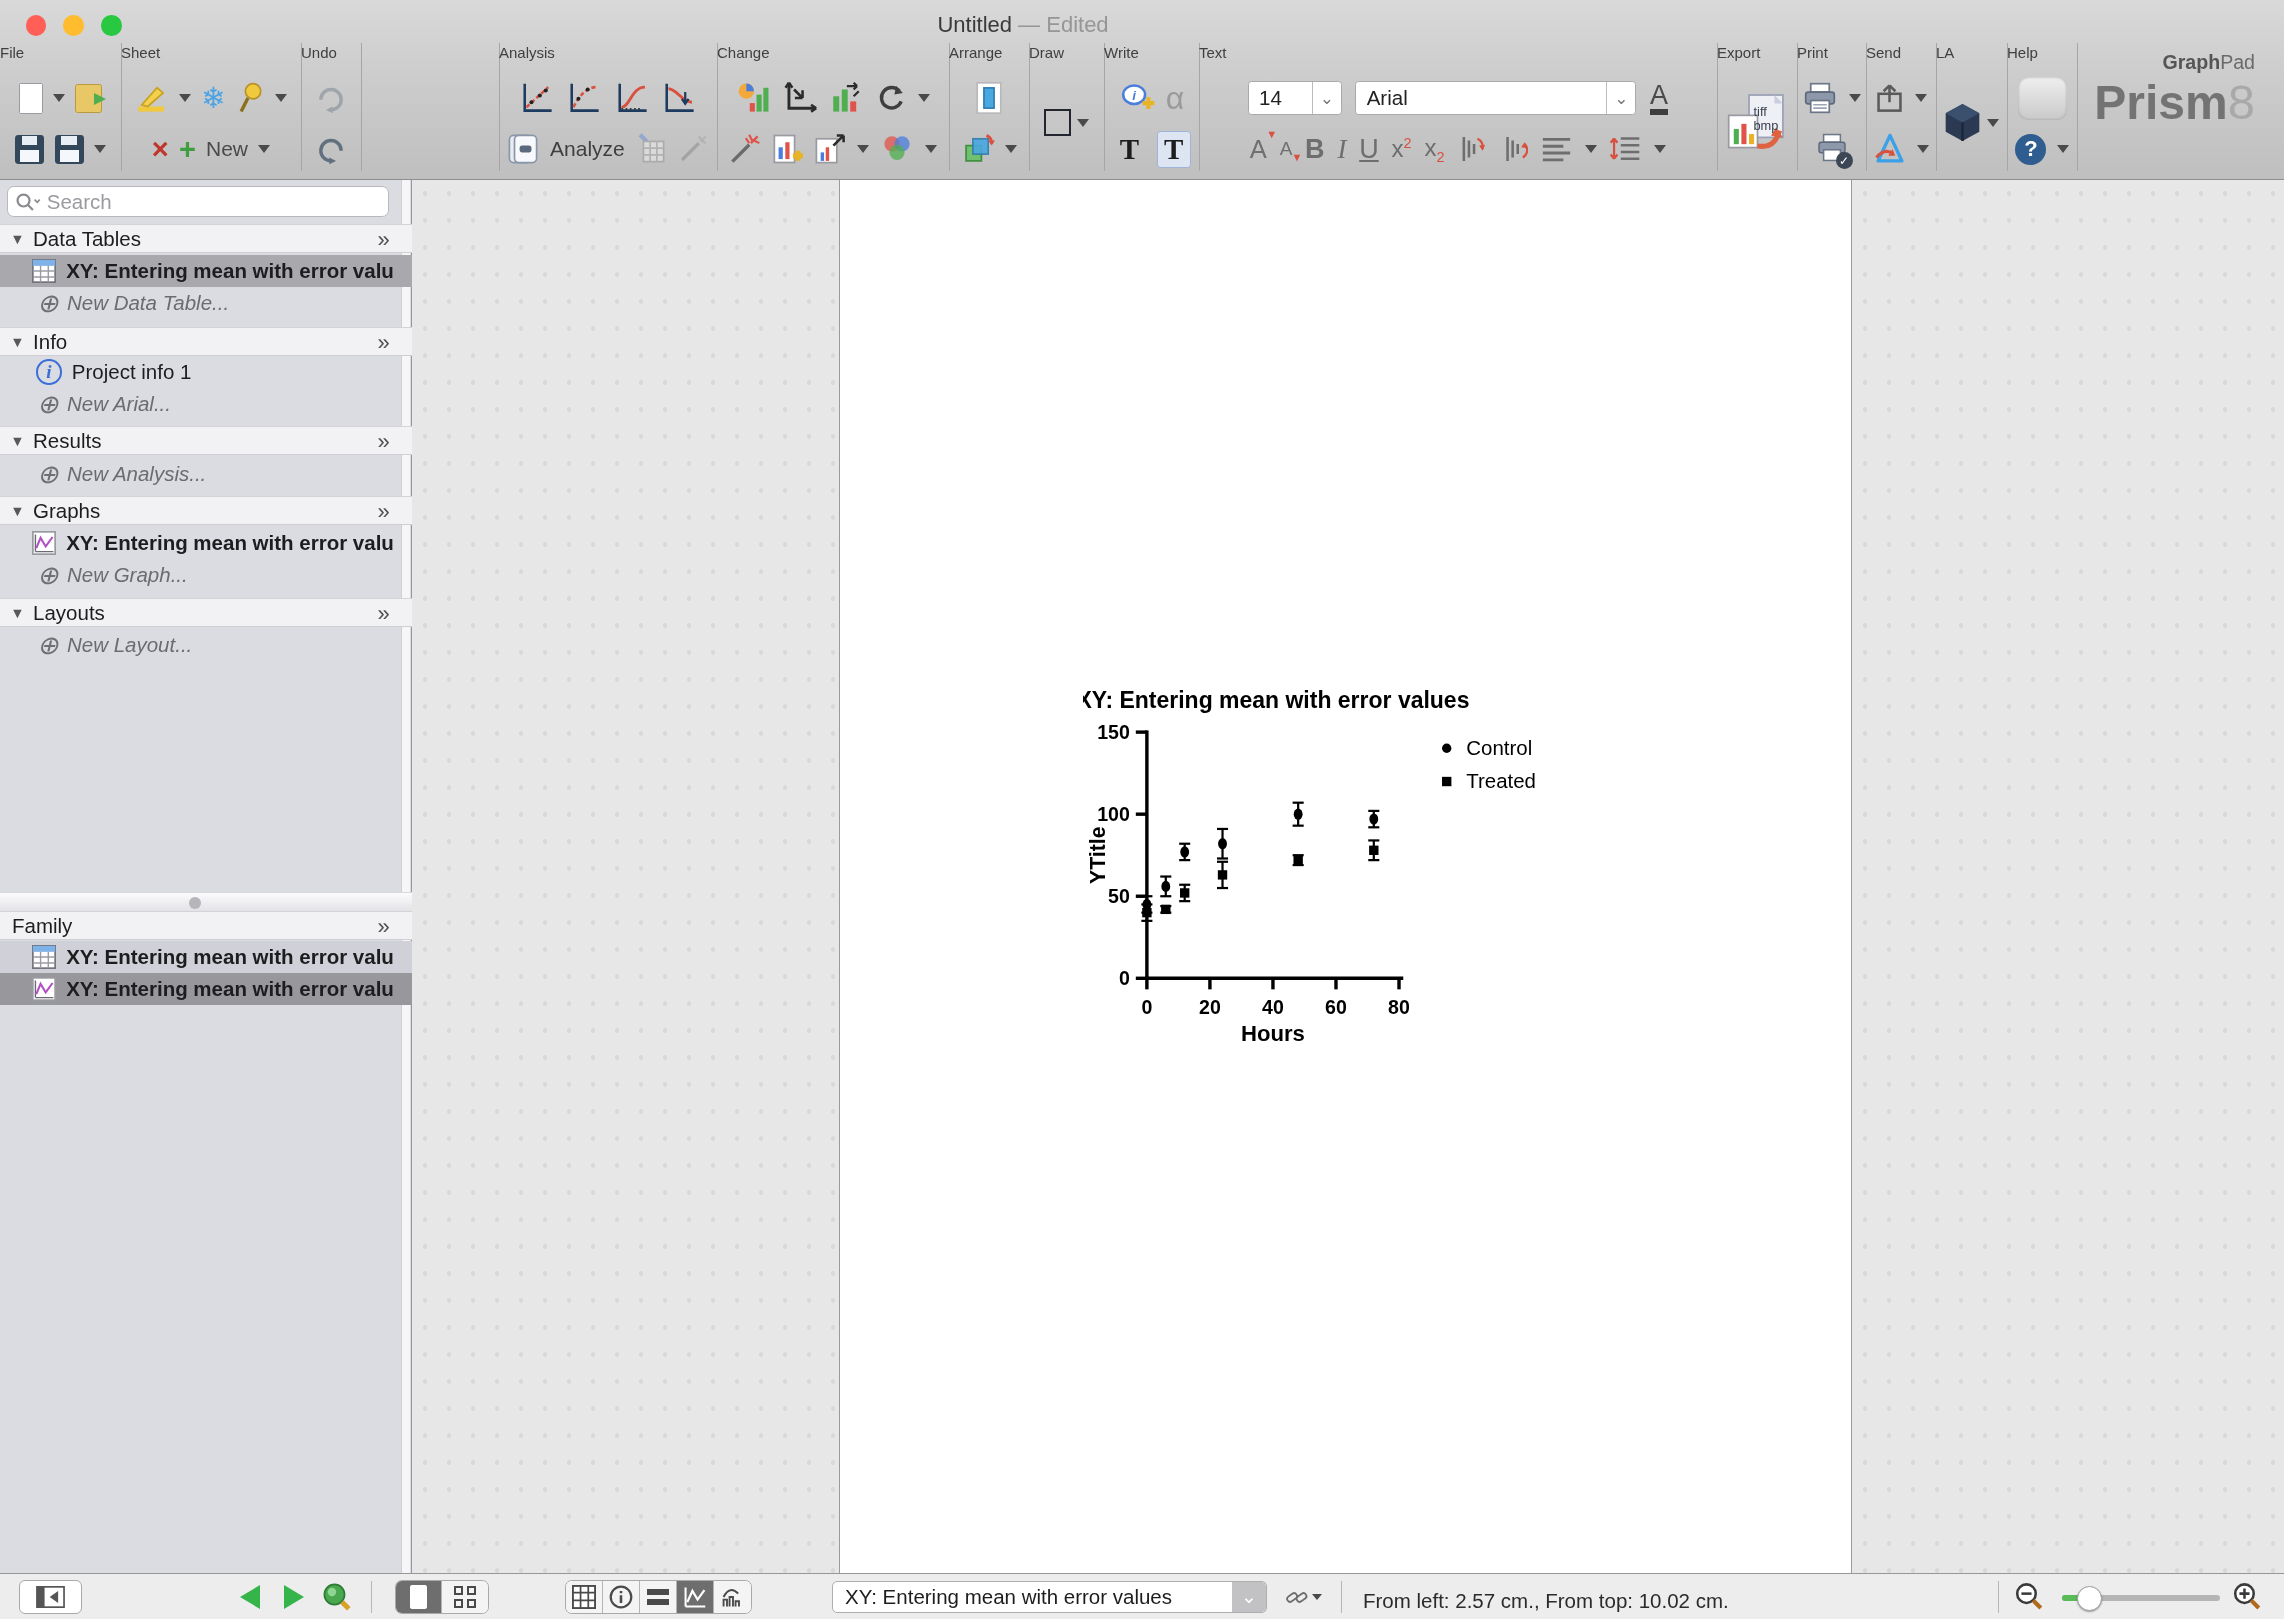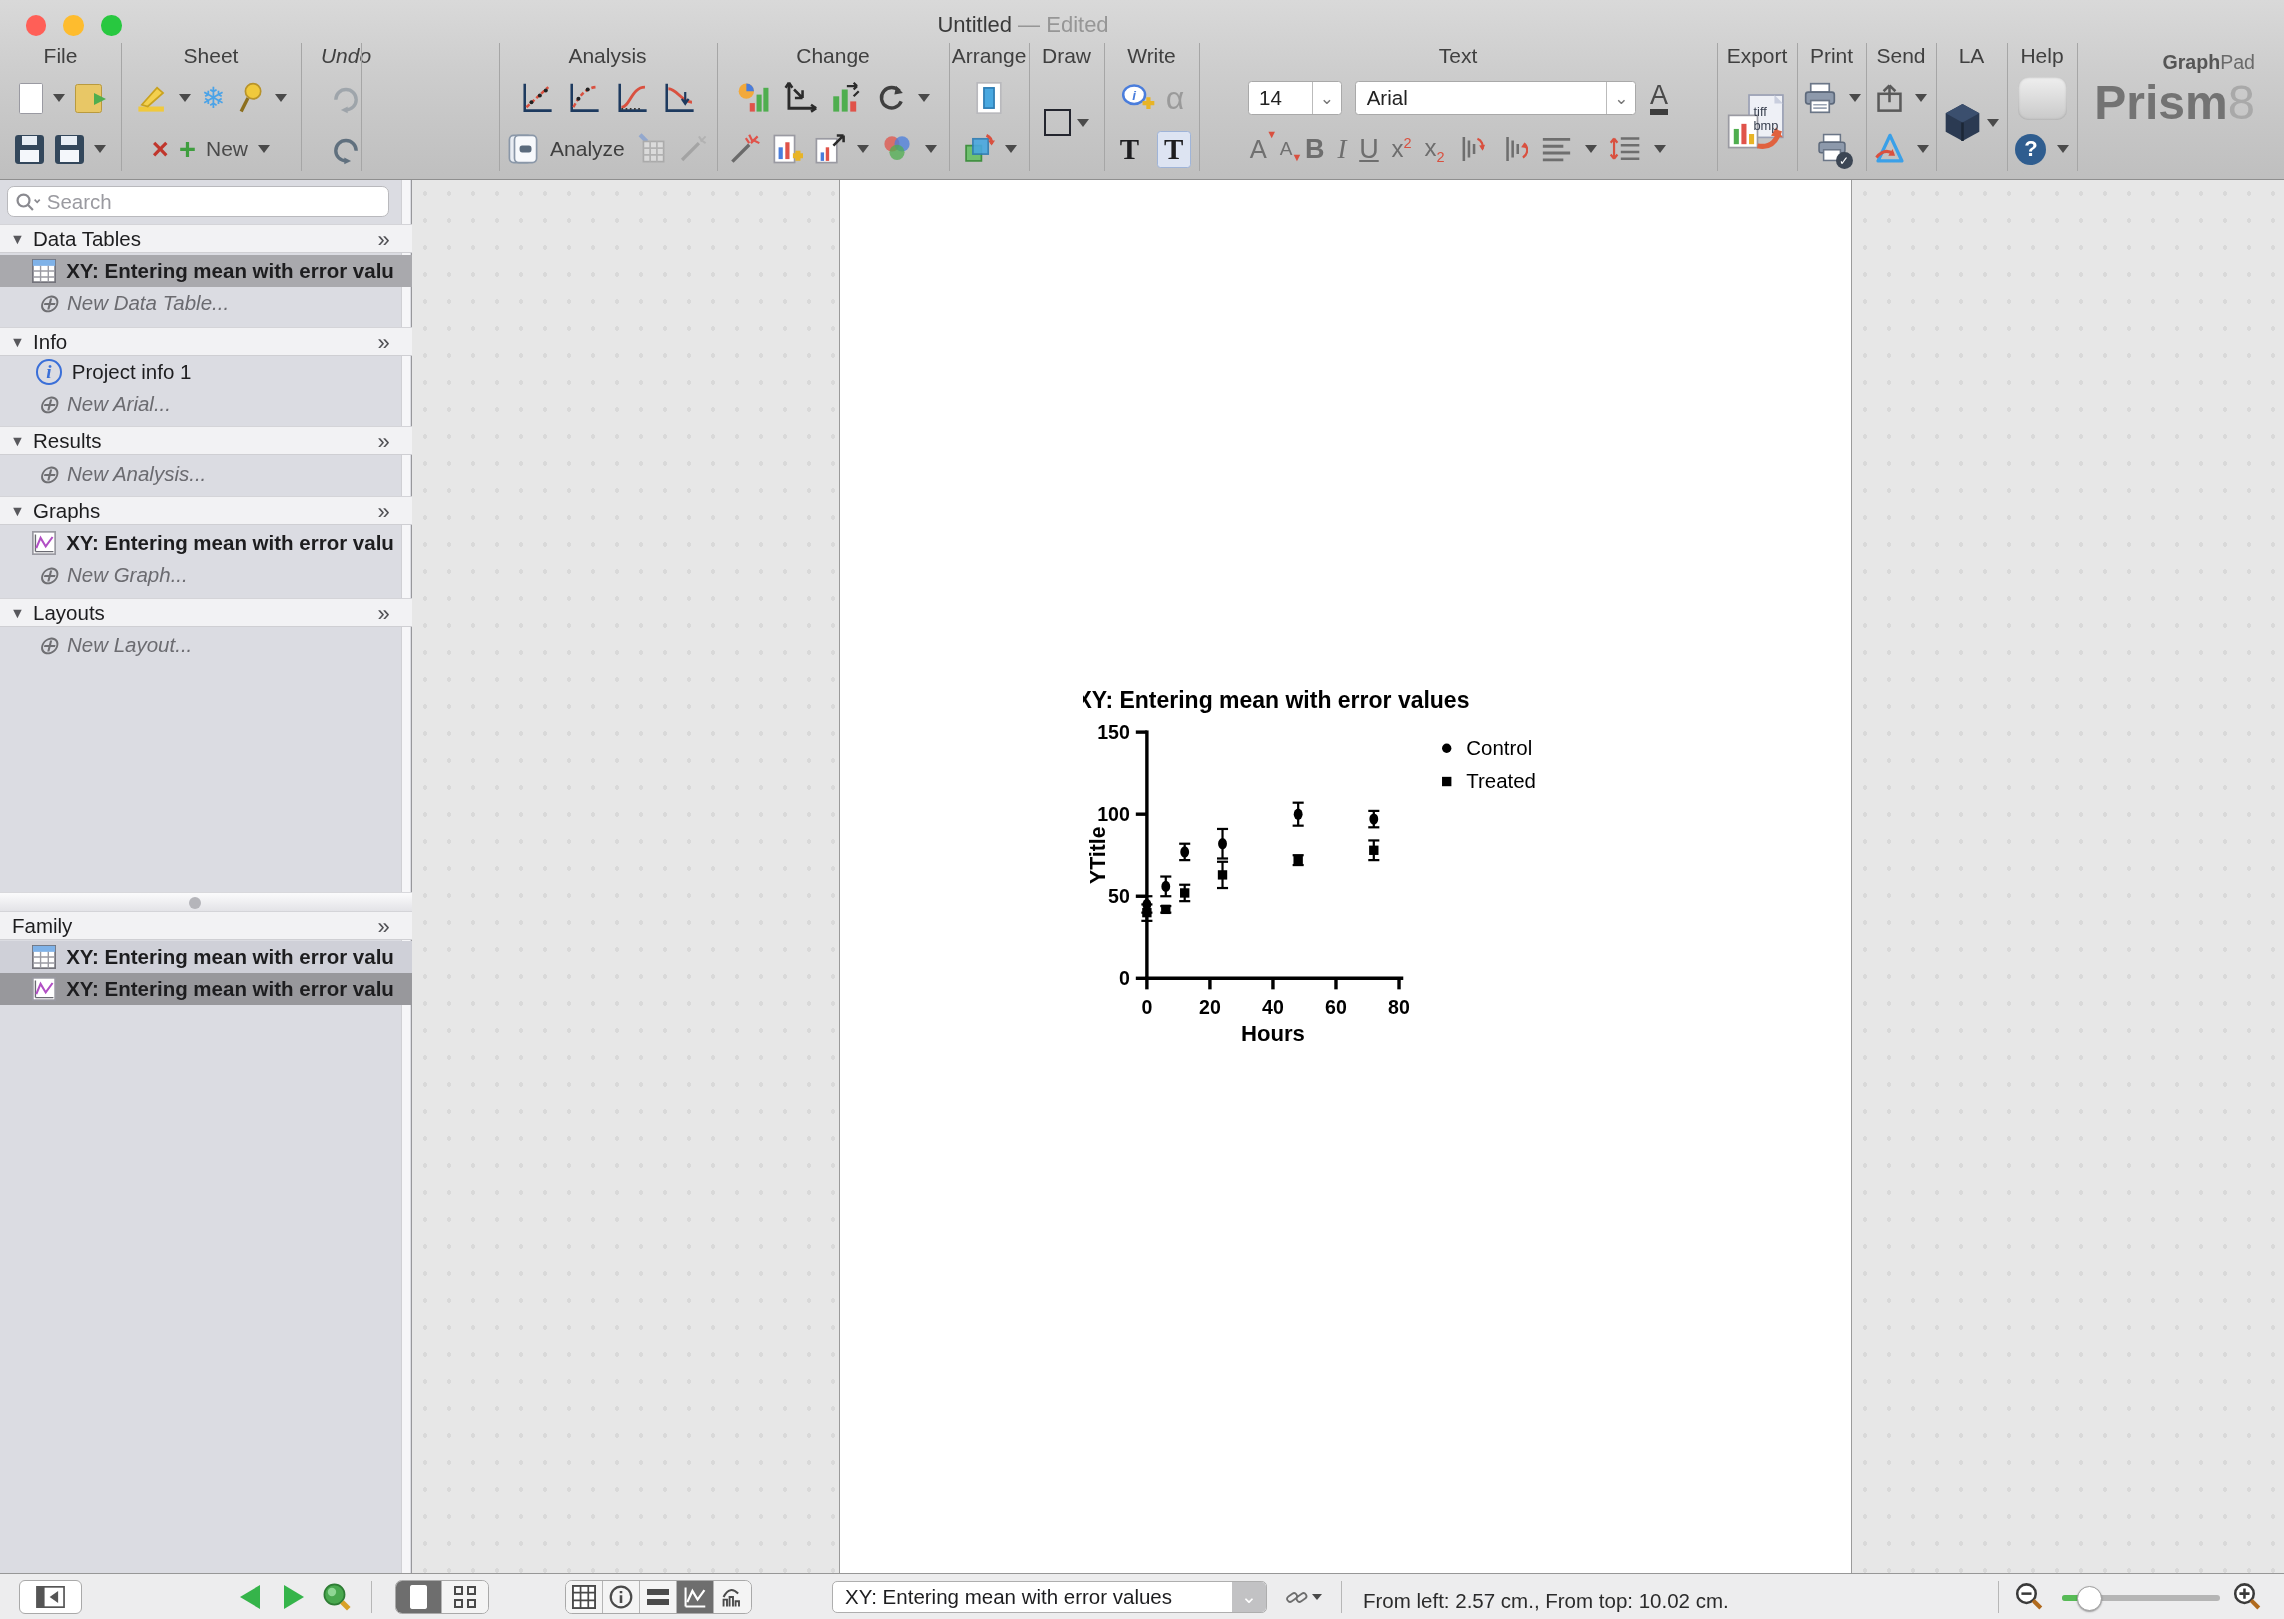--- a/index.html
+++ b/index.html
@@ -11,22 +11,22 @@
   .topbar { position:absolute; left:0; top:0; width:2284px; height:180px;
             background:linear-gradient(180deg,#d9d9d9 0%, #cdcdcd 40%, #bfbfbf 100%);
             border-bottom:1.7px solid #8f8f8f; z-index:5; }
   .tl { position:absolute; top:15.3px; width:20.5px; height:20.5px; border-radius:50%; }
   .tl.red{ left:25.6px; background:#ff5f57; } .tl.yel{ left:63px; background:#febc2e; }
   .tl.grn{ left:101px; background:#28c840; }
   .wtitle { position:absolute; left:341px; top:12px; width:1364px; text-align:center;
             font-size:22px; color:#3a3a3a; }
   .wtitle .state { color:#969696; }
   .sec { position:absolute; top:41px; height:136px; }
-  .sec-label { position:absolute; top:3.4px; left:0; right:0; text-align:center;
-               font-size:21px; color:#404040; }
+  .sec-label { position:absolute; top:3.4px; left:0; right:0; 
+               font-size:15px; color:#404040; }
   .vdiv { position:absolute; top:43px; height:128px; width:0.9px; background:#a6a6a6; }
   .r1, .r2 { position:absolute; left:0; right:0; display:flex; justify-content:center;
              align-items:center; gap:10.2px; height:46px; }
   .r1 { top:34px; } .r2 { top:85px; }
   .rmid { position:absolute; left:0; right:0; top:56px; display:flex; justify-content:center;
           align-items:center; height:51px; }
   .caret { display:inline-block; width:0; height:0; border-left:6.8px solid transparent;
            border-right:6.8px solid transparent; border-top:8.5px solid #4a4a4a; }
   .dim { opacity:.4; }
   .gly { font-size:29px; line-height:1; }
@@ -188,21 +188,21 @@
     </div>
     <div class="r2">
       <span class="gly" style="color:#c0362c;font-weight:bold;">×</span>
       <span class="gly" style="color:#3f9e3f;font-weight:bold;">+</span>
       <span style="font-size:21px;color:#4a4a4a;">New</span>
       <span class="caret"></span>
     </div>
   </div>
   <div class="vdiv" style="left:301px;"></div>
 
-  <div class="sec" style="left:316px;width:60px;font-style:italic;">
+  <div class="sec" style="left:301px;width:60px;">
     <div class="sec-label">Undo</div>
     <div class="r1">
       <svg width="34" height="34" viewBox="0 0 40 40" class="dim">
           <path d="M8 22 A12 12 0 1 1 20 34" fill="none" stroke="#60707e" stroke-width="4"></path>
           <path d="M14 34 L22 30 L22 38 Z" fill="#60707e"></path>
         </svg>
     </div>
     <div class="r2">
       <svg width="34" height="34" viewBox="0 0 40 40">
           <path d="M32 22 A12 12 0 1 0 20 34" fill="none" stroke="#60707e" stroke-width="4"></path>

